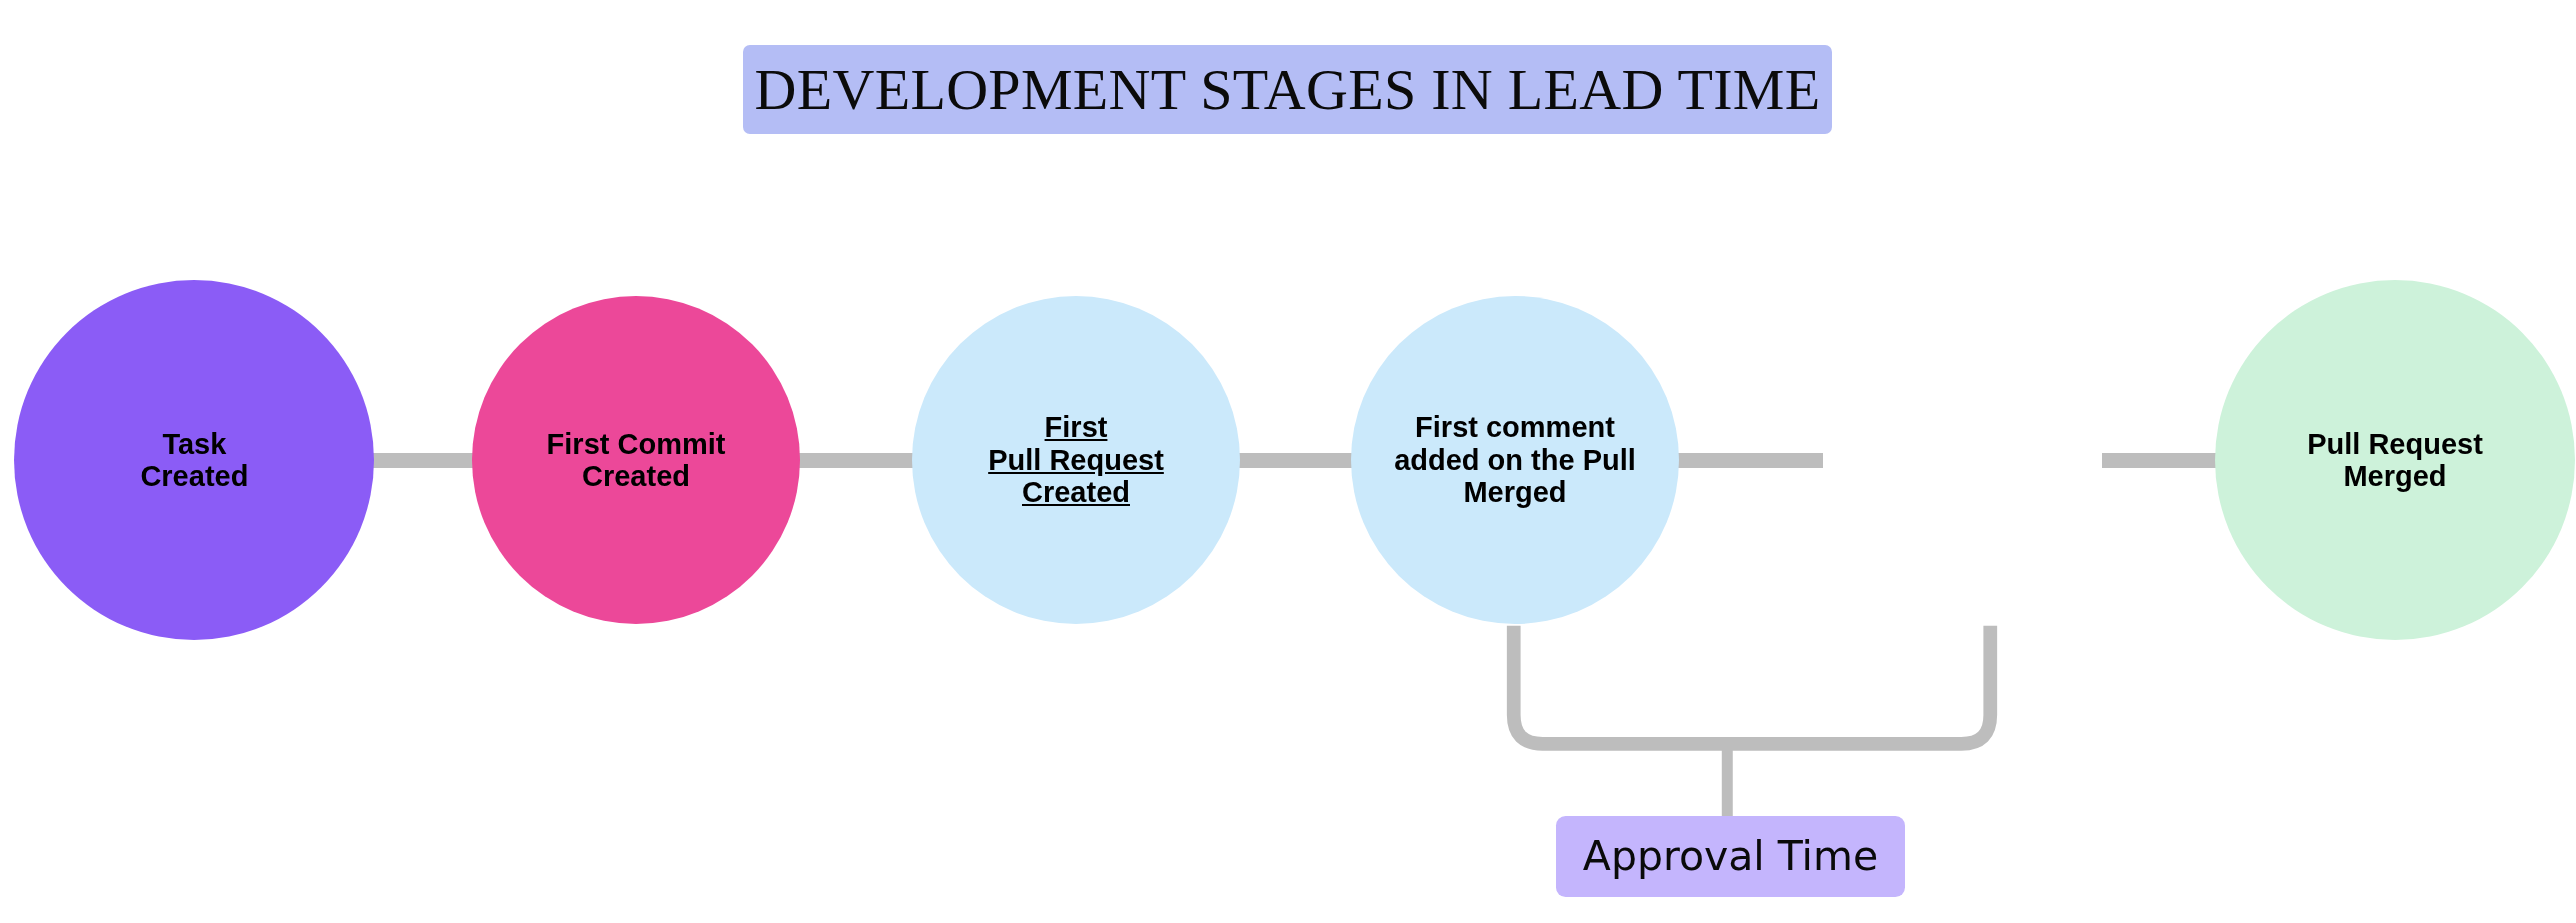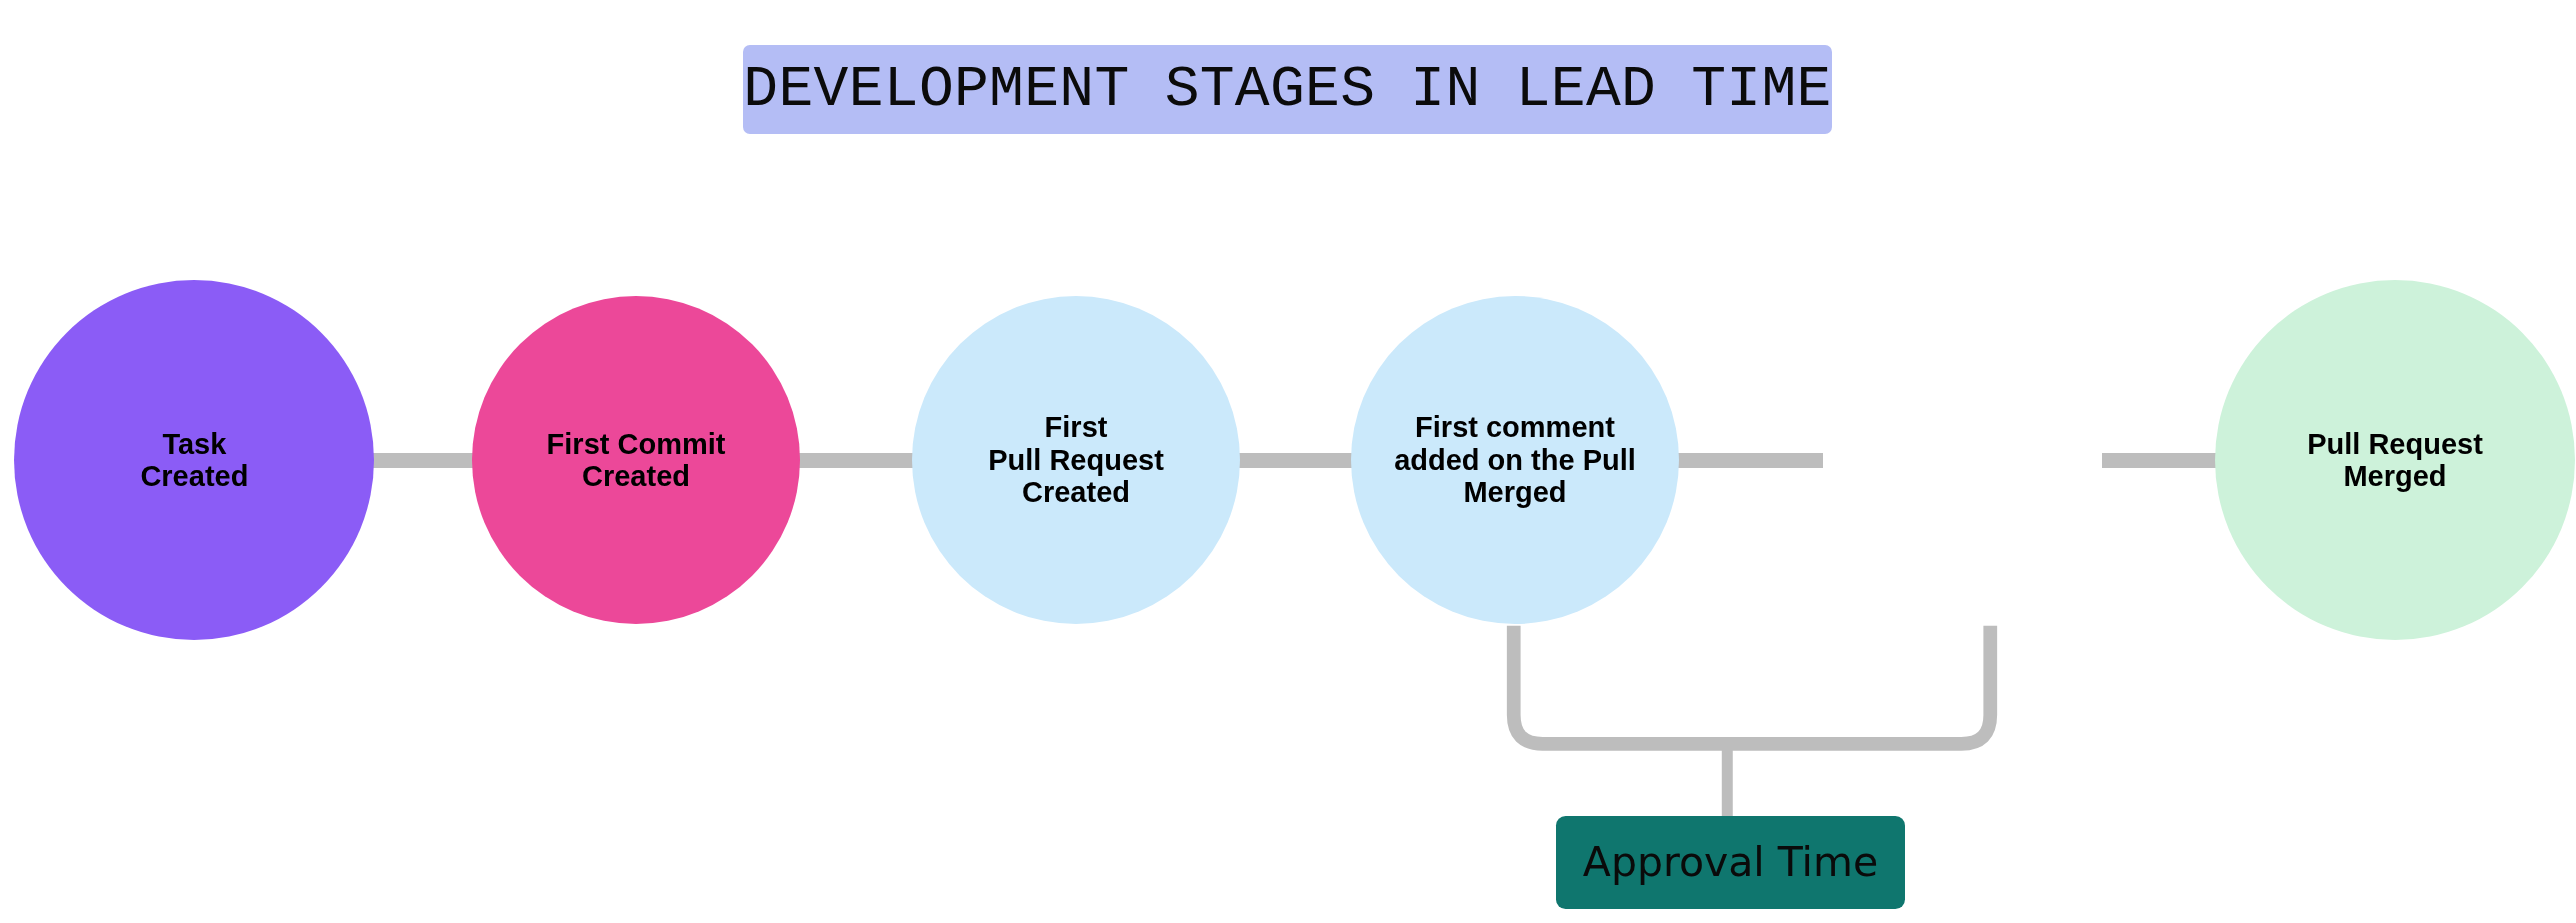--- a/index.html
+++ b/index.html
@@ -30,21 +30,21 @@
     width: 1089px;
     height: 89px;
     background: #b4bdf5;
     border-radius: 6.9px;
     display: flex;
     align-items: center;
     justify-content: center;
     box-sizing: border-box;
   }
   .title-text {
-    font-family: Liberation Mono, monospace;
+    font-family: Liberation Serif, serif;
     font-size: 58px;
     font-weight: 400;
     letter-spacing: 0.3px;
     color: #0b0b0b;
     white-space: nowrap;
     line-height: 1;
   }
 
   
   .rail {
@@ -82,22 +82,22 @@
     width: 618px;
     height: 227px;
     overflow: visible;
   }
 
   .annotation-box {
     position: absolute;
     left: 1556px;
     top: 816px;
     width: 349px;
-    height: 93px;
-    background: #0f766e;
+    height: 81px;
+    background: #c4b5fd;
     border-radius: 9.6px;
     display: flex;
     align-items: center;
     justify-content: center;
     box-sizing: border-box;
   }
   .annotation-text {
     font-family: "DejaVu Sans", sans-serif;
     font-size: 41px;
     font-weight: 400;
@@ -124,21 +124,21 @@
   <div class="node" style="left:14.4px;top:280px;width:360px;height:360px;background:#8b5cf6;">
     <span class="node-label">Task
 Created</span>
   </div>
 
   <div class="node" style="left:472px;top:296px;width:328px;height:328px;background:#ec4899;">
     <span class="node-label">First Commit
 Created</span>
   </div>
 
-  <div class="node" style="left:912px;top:296px;width:328px;height:328px;background:#cbe9fb;">
+  <div class="node" style="left:912px;top:296px;width:328px;height:328px;background:#cbe9fb;text-decoration:underline;">
     <span class="node-label">First
 Pull Request
 Created</span>
   </div>
 
   <div class="node" style="left:1351px;top:296px;width:328px;height:328px;background:#cbe9fb;">
     <span class="node-label">First comment
 added on the Pull
 Merged</span>
   </div>

